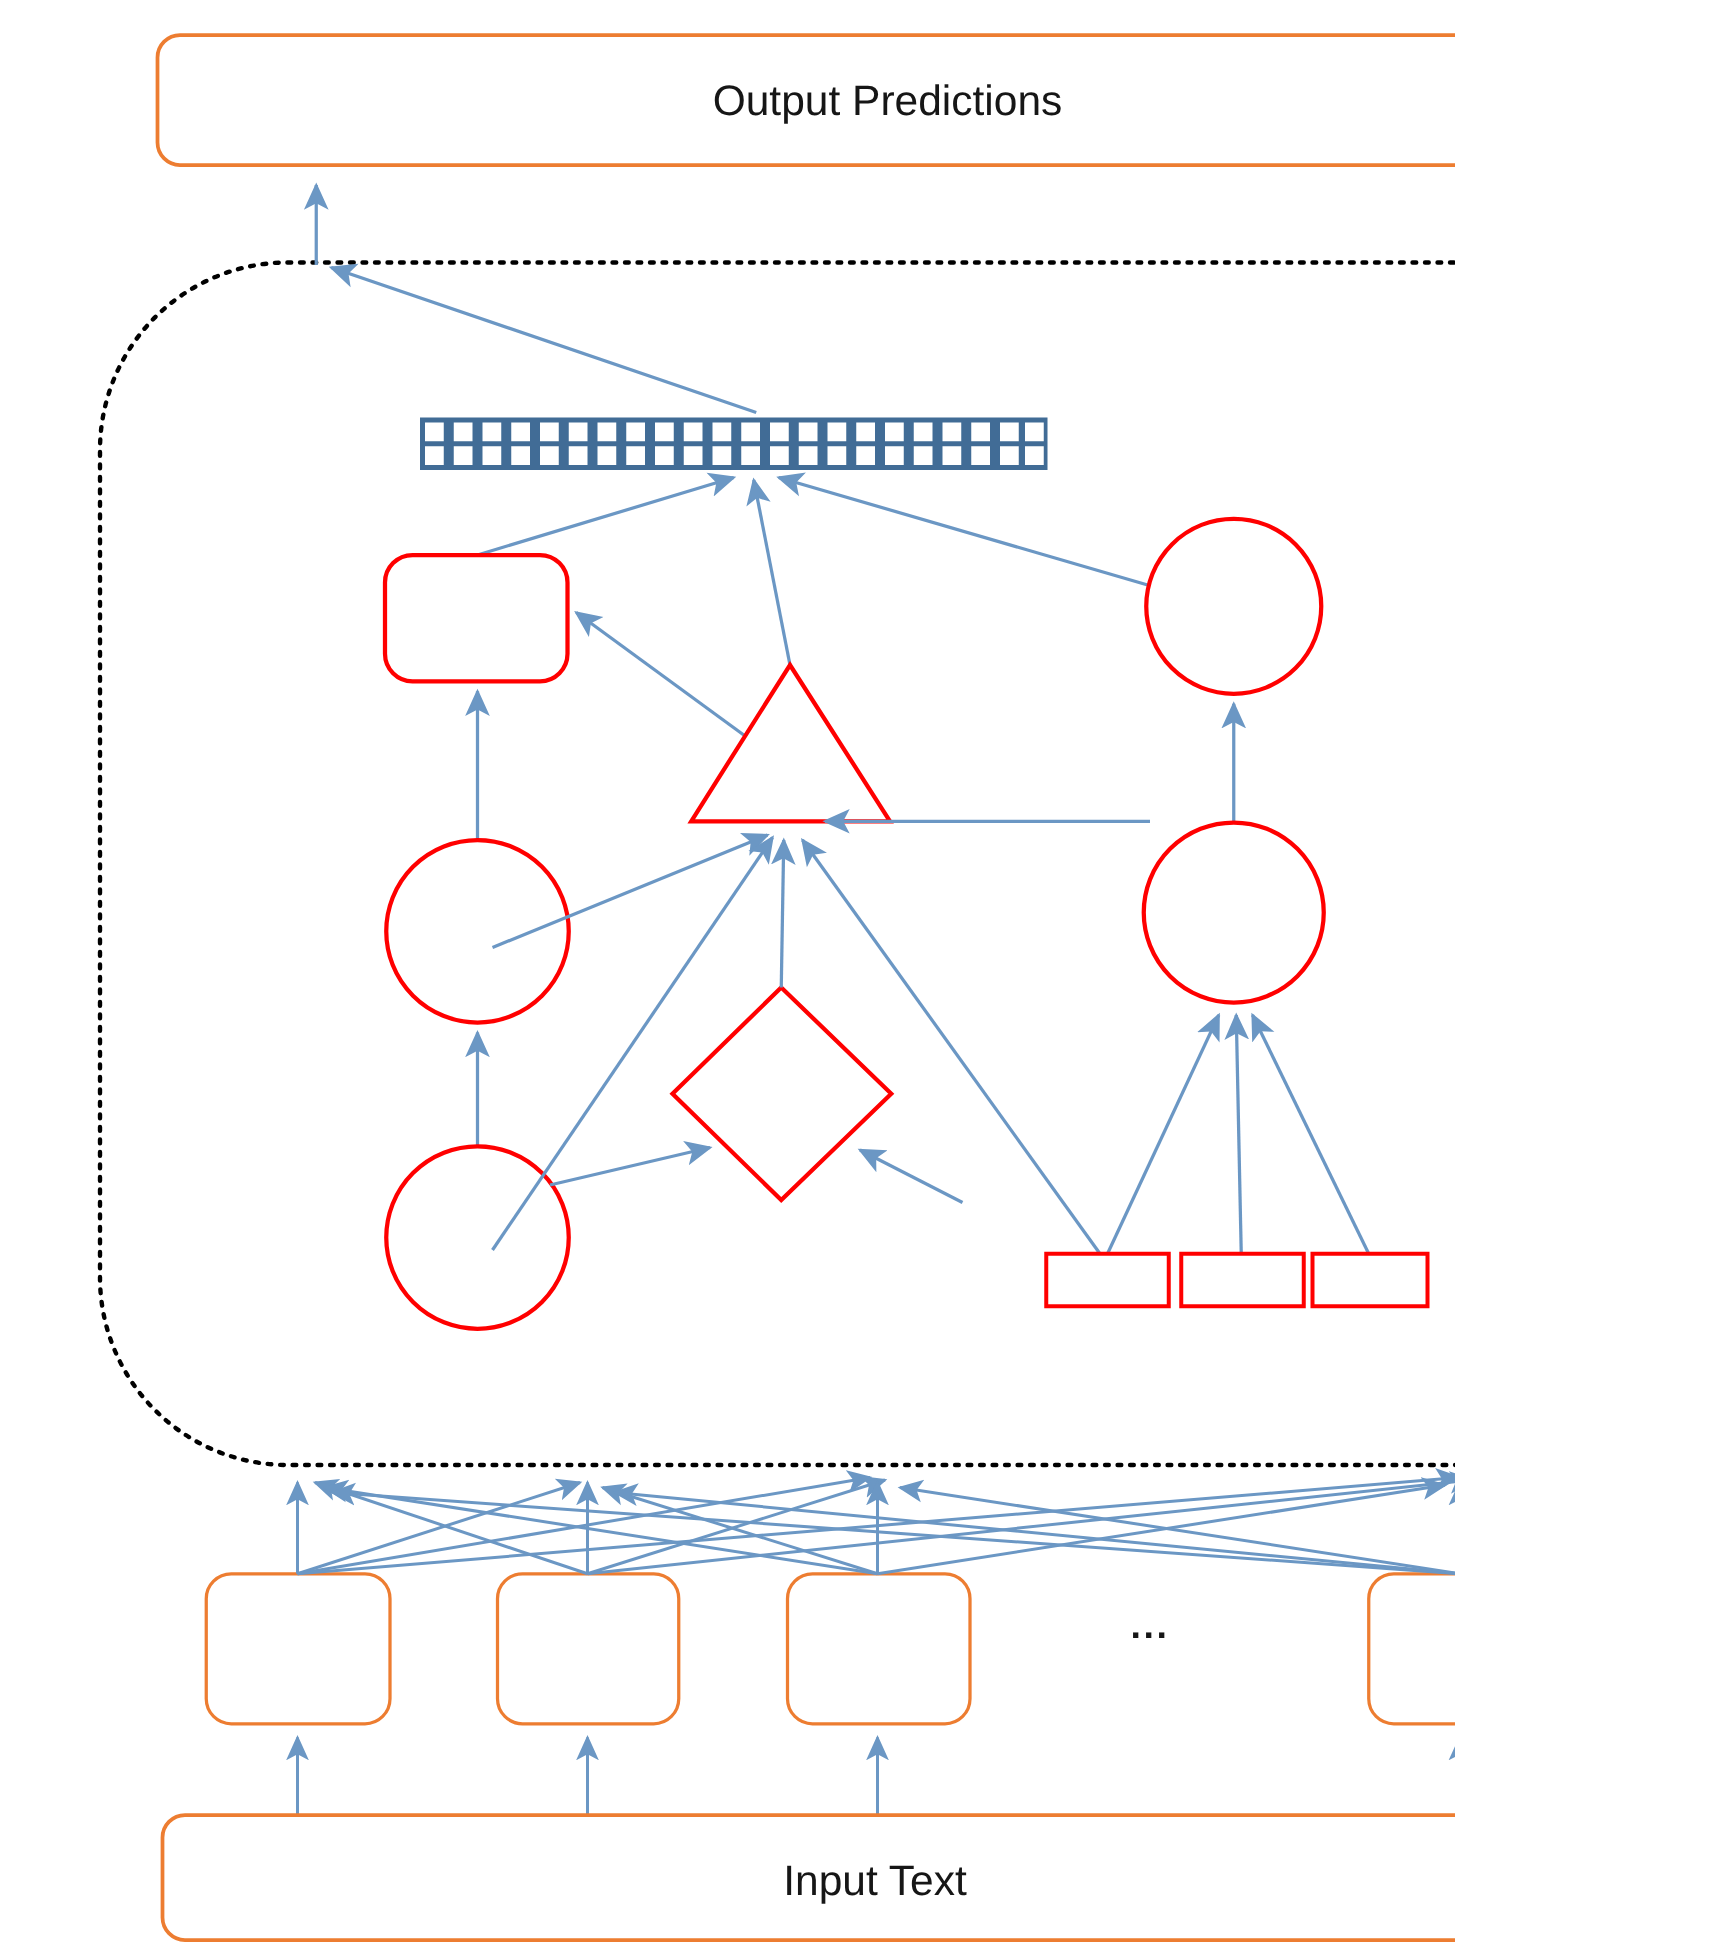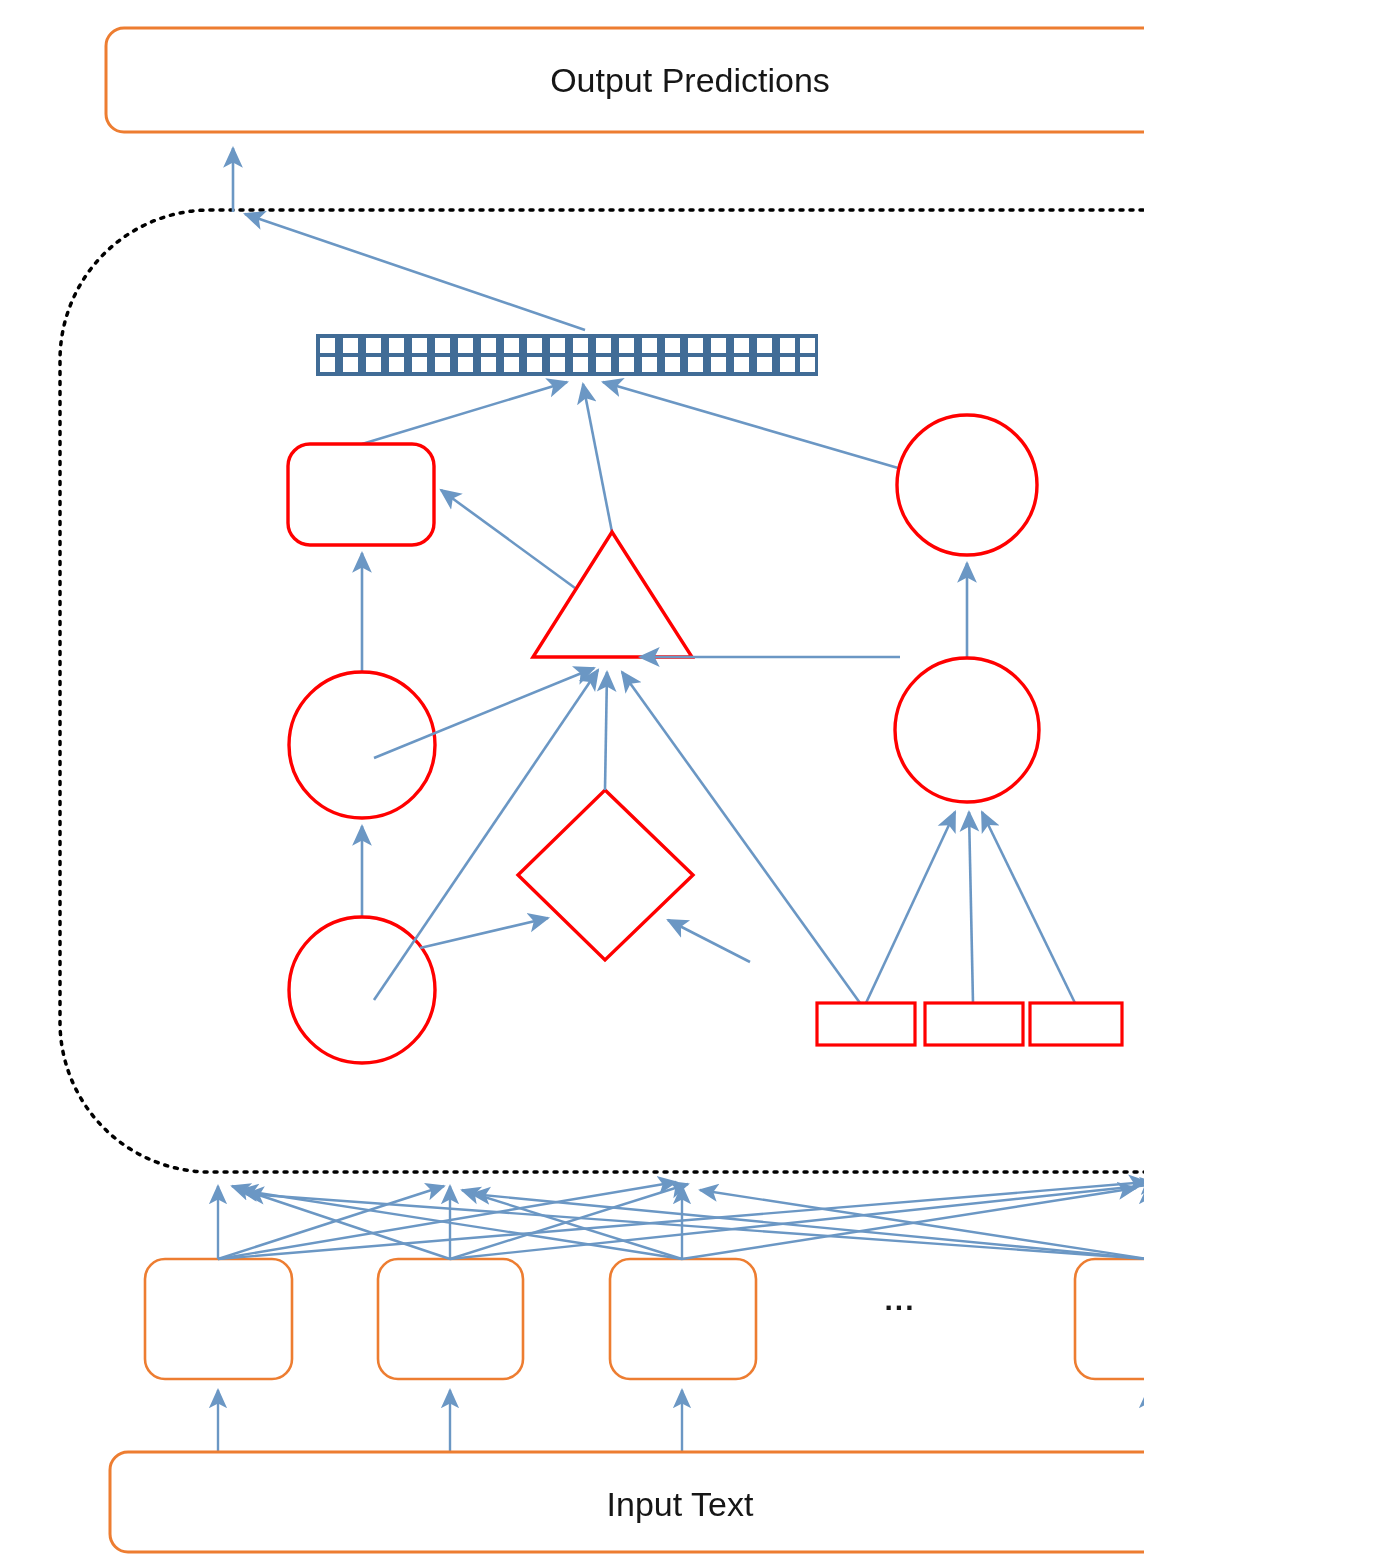--- a/index.html
+++ b/index.html
@@ -10,20 +10,21 @@
   }
   body {
     font-family: "Liberation Sans", sans-serif;
   }
   #stage {
     position: relative;
     width: 1144px;
     height: 1562px;
     background: #ffffff;
     overflow: hidden;
+    margin-left: 20px;
   }
   #diagram-svg {
     position: absolute;
     left: 0;
     top: 0;
     width: 1388px;
     height: 1562px;
   }
   .label-text {
     font-family: "Liberation Sans", sans-serif;

